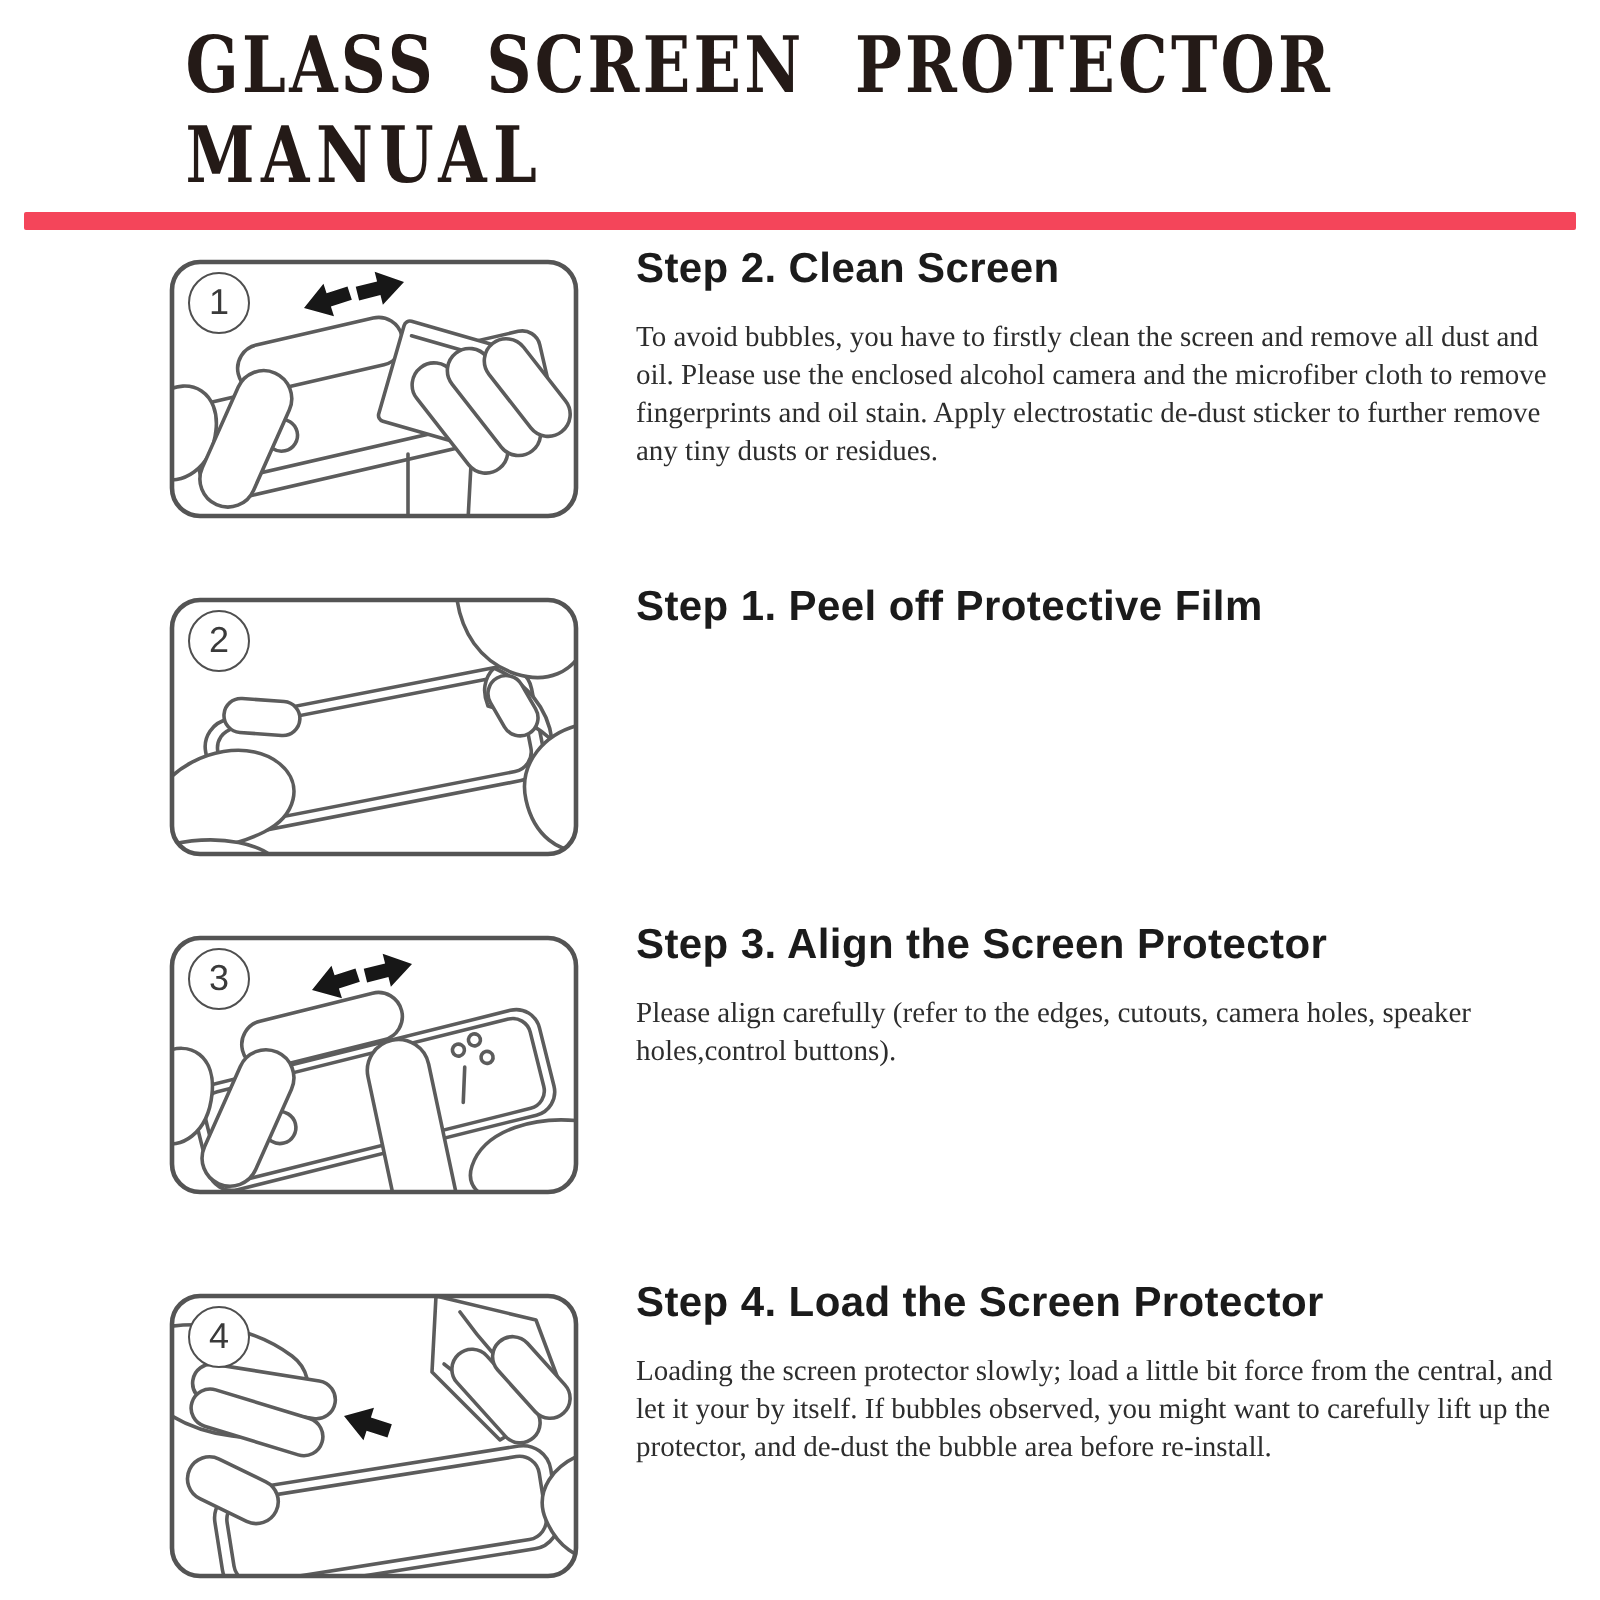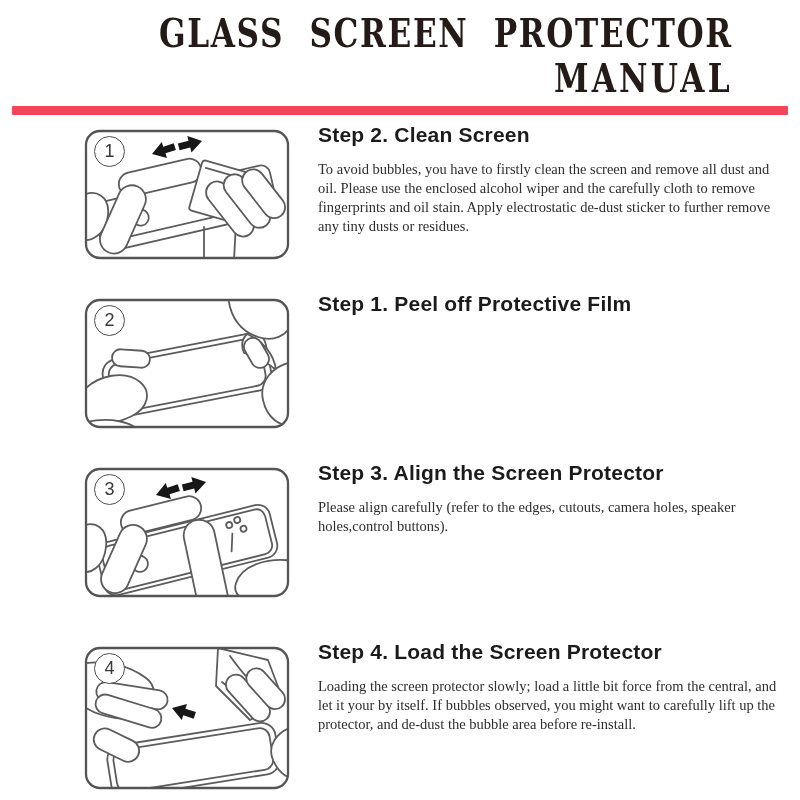--- a/index.html
+++ b/index.html
@@ -5,21 +5,21 @@
   :root{
     --accent:#f4455a;
     --ink:#5c5c5c;
     --title-ink:#241a17;
   }
   html,body{margin:0;padding:0;}
   body{
     width:800px;height:800px;background:#ffffff;overflow:hidden;
     font-family:"Liberation Sans",sans-serif;
   }
-  .title-wrap{ text-align:right; padding-top:10px; }
+  .title-wrap{ text-align:left; padding-top:10px; }
   .title-line{
     display:block;
     font-family:"DejaVu Serif",serif;
     font-weight:800;
     color:var(--title-ink);
     transform:scaleX(.8) translateX(16px);
     transform-origin:50% 50%;
     white-space:nowrap;
   }
   .title-line1{ font-size:39px; line-height:46px; letter-spacing:2px; word-spacing:16px; }
@@ -101,21 +101,21 @@
             </g>
           <path class="blk" d="M0 0 L13 -8.5 L13 -3.5 L24 -3.5 L24 3.5 L13 3.5 L13 8.5 Z" transform="translate(70,27) rotate(-18)"></path>
           <path class="blk" d="M0 0 L-13 -8.5 L-13 -3.5 L-24 -3.5 L-24 3.5 L-13 3.5 L-13 8.5 Z" transform="translate(120,14) rotate(-14)"></path>
         </g>
         <rect class="frame" x="4" y="4" width="202" height="127" rx="14"></rect>
       </svg>
       <span class="badge">1</span>
     </div>
     <div class="copy">
       <h2 class="step-heading">Step 2. Clean Screen</h2>
-      <p class="step-body">To avoid bubbles, you have to firstly clean the screen and remove all dust and oil. Please use the enclosed alcohol wiper and the carefully cloth to remove fingerprints and oil stain. Apply electrostatic de-dust sticker to further remove any tiny dusts or residues.</p>
+      <p class="step-body">To avoid bubbles, you have to firstly clean the screen and remove all dust and oil. Please use the enclosed alcohol camera and the microfiber cloth to remove fingerprints and oil stain. Apply electrostatic de-dust sticker to further remove any tiny dusts or residues.</p>
     </div>
   </section>
 
   <section class="step">
     <div class="illu">
       <svg viewBox="0 0 210 135">
         <defs>
             <clipPath id="cl2">
               <rect x="4" y="4" width="202" height="127" rx="14"></rect>
             </clipPath>

